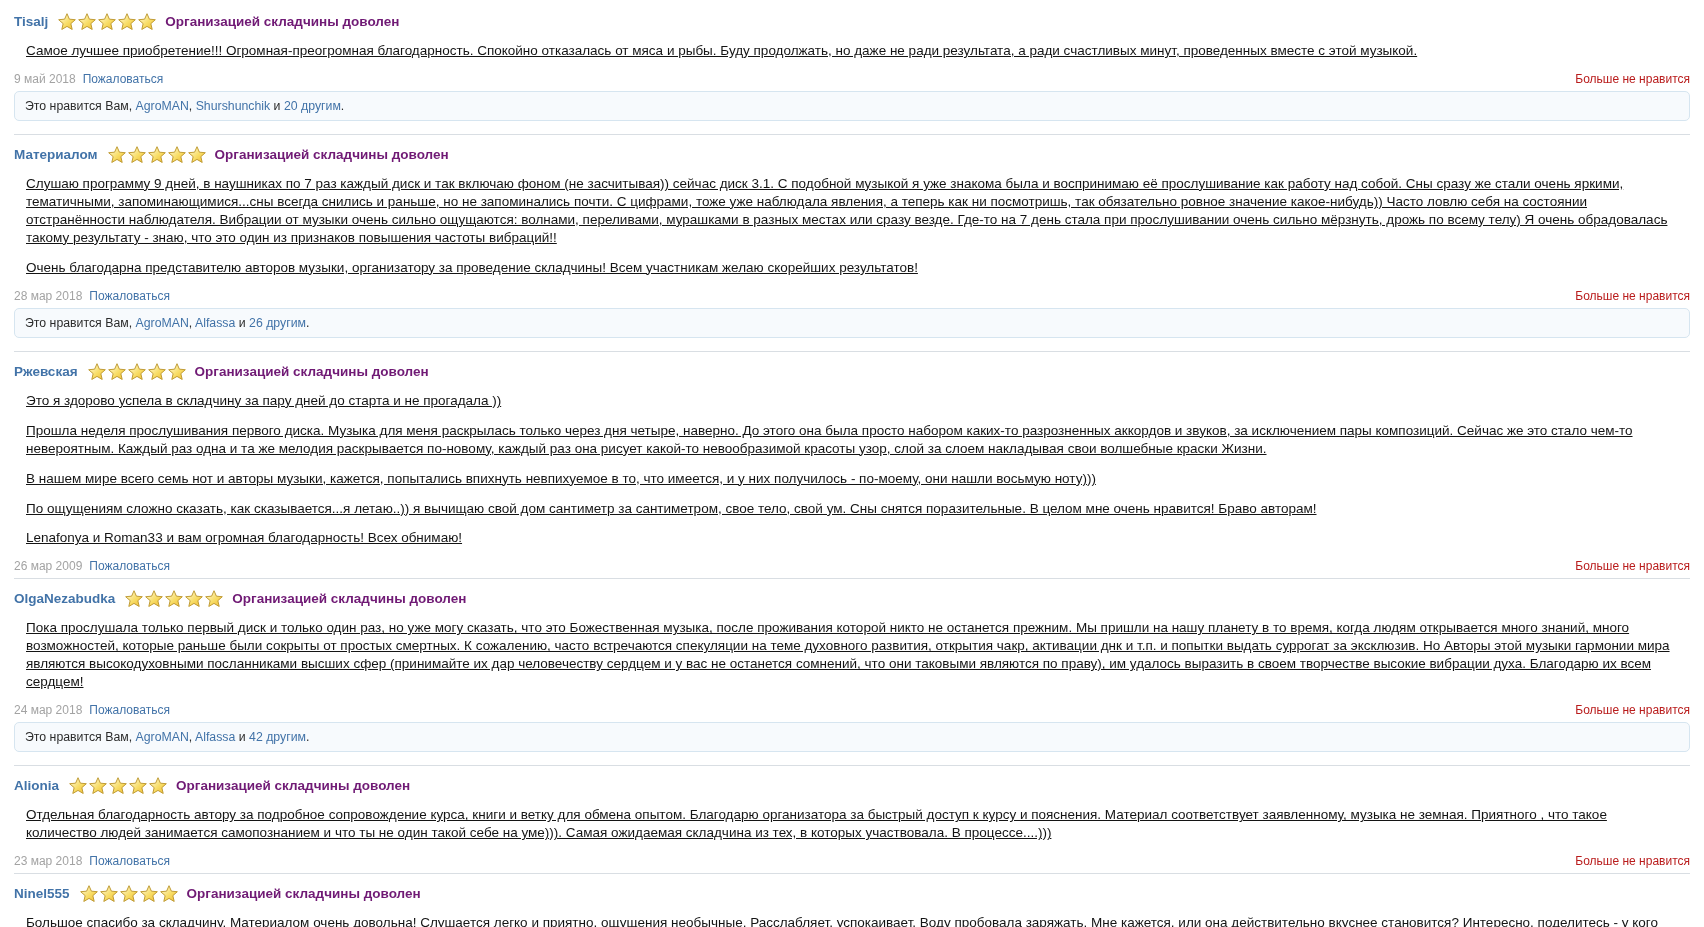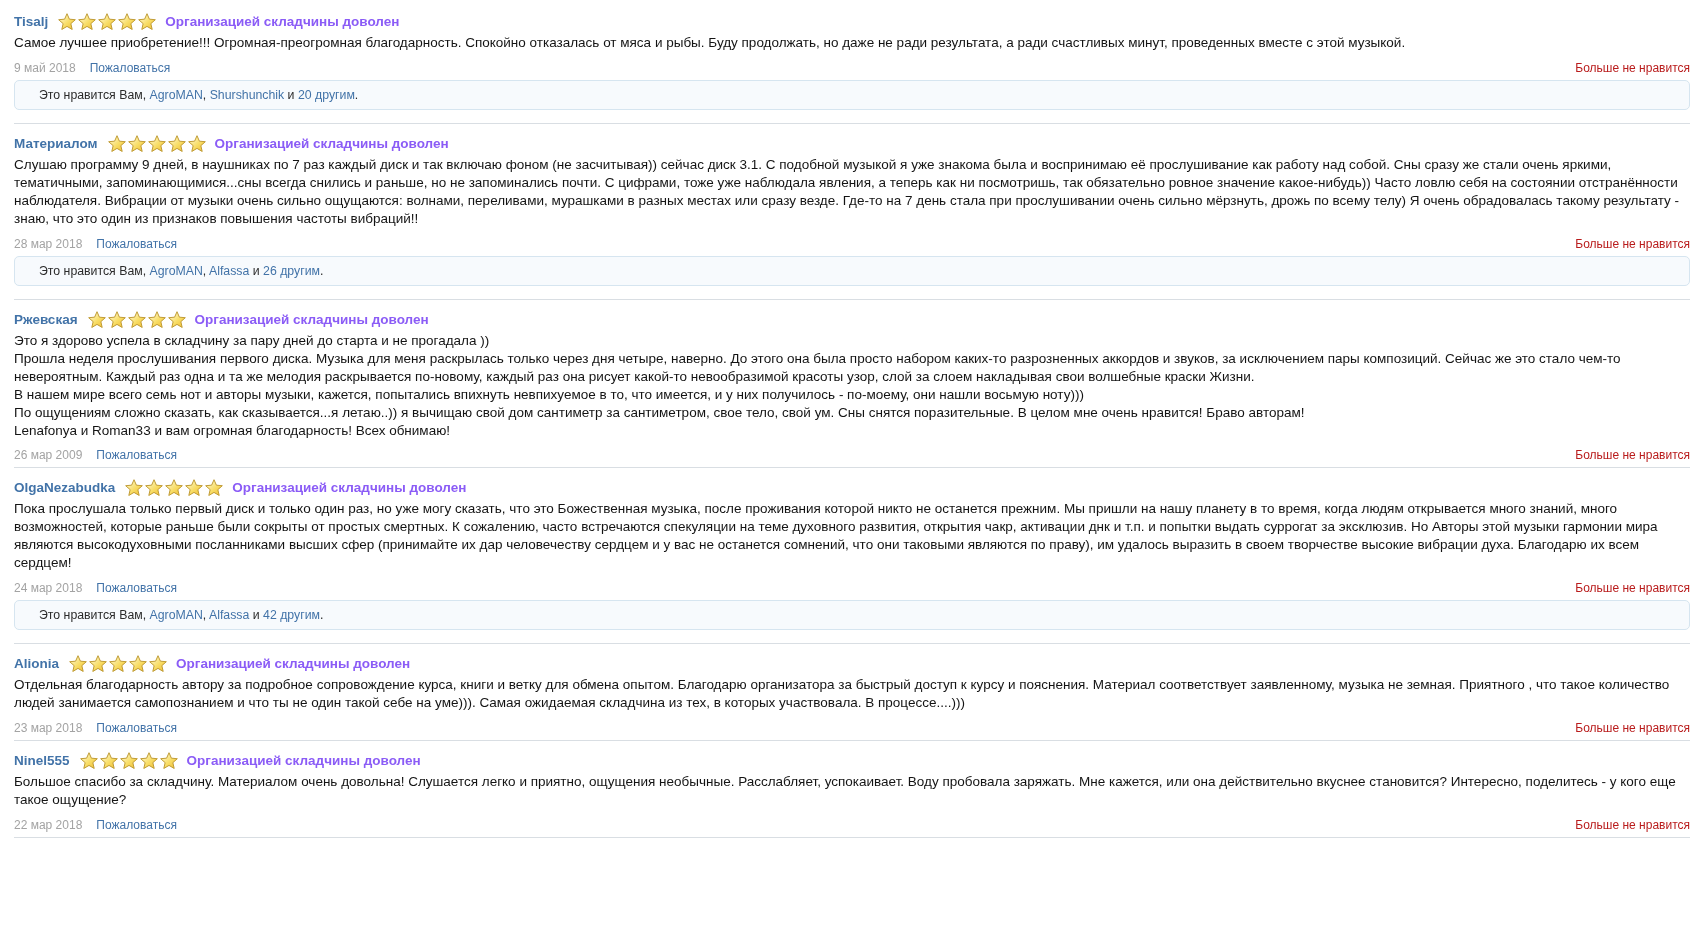--- a/index.html
+++ b/index.html
@@ -30,49 +30,49 @@
     cursor: pointer;
   }
   .stars {
     display: inline-flex;
     align-items: center;
     gap: 2px;
     margin: 0 9px 0 10px;
   }
   .star-svg { display: block; }
   .verdict {
-    color: #8b5cf6;
+    color: #701a75;
     font-weight: bold;
   }
   .review-body { line-height: 1.33; }
-  .para { margin: 0; }
+  .para { margin: 12px; text-decoration: underline; }
   .review-meta {
     display: flex;
     align-items: baseline;
     margin: 9px 0 5px 0;
     font-size: 12px;
   }
   .date { color: #a3a3a3; }
   .report-link {
     color: #4273a8;
     text-decoration: none;
-    margin-left: 14px;
+    margin-left: 7px;
     cursor: pointer;
   }
   .meta-spacer { flex: 1; }
   .unlike-link {
     color: #b91c1c;
     text-decoration: none;
     cursor: pointer;
   }
   .likes-bar {
     border: 1px solid #d6e5f0;
     background: #f7fafd;
     border-radius: 5px;
-    padding: 7px 24px;
+    padding: 7px 10px;
     font-size: 12.3px;
     color: #2b2b2b;
     margin: 0 0 13px 0;
   }
   .likes-bar a {
     color: #4273a8;
     text-decoration: none;
     cursor: pointer;
   }
   #svg-defs { position: absolute; width: 0; height: 0; }
@@ -152,20 +152,21 @@
             <polygon points="10,0.8 12.7,6.9 19.3,7.5 14.3,11.9 15.8,18.4 10,15 4.2,18.4 5.7,11.9 0.7,7.5 7.3,6.9" fill="url(#starGrad)" stroke="#bf9a33" stroke-width="1.1" stroke-linejoin="round"></polygon>
           </svg>
           <svg class="star-svg" width="18" height="17" viewBox="0 0 20 19">
             <polygon points="10,0.8 12.7,6.9 19.3,7.5 14.3,11.9 15.8,18.4 10,15 4.2,18.4 5.7,11.9 0.7,7.5 7.3,6.9" fill="url(#starGrad)" stroke="#bf9a33" stroke-width="1.1" stroke-linejoin="round"></polygon>
           </svg>
         </span>
       <span class="verdict">Организацией складчины доволен</span>
     </div>
     <div class="review-body">
         <div class="para">Слушаю программу 9 дней, в наушниках по 7 раз каждый диск и так включаю фоном (не засчитывая)) сейчас диск 3.1. С подобной музыкой я уже знакома была и воспринимаю её прослушивание как работу над собой. Сны сразу же стали очень яркими, тематичными, запоминающимися...сны всегда снились и раньше, но не запоминались почти. С цифрами, тоже уже наблюдала явления, а теперь как ни посмотришь, так обязательно ровное значение какое-нибудь)) Часто ловлю себя на состоянии отстранённости наблюдателя. Вибрации от музыки очень сильно ощущаются: волнами, переливами, мурашками в разных местах или сразу везде. Где-то на 7 день стала при прослушивании очень сильно мёрзнуть, дрожь по всему телу) Я очень обрадовалась такому результату - знаю, что это один из признаков повышения частоты вибраций!!</div>
+        <div class="para">Очень благодарна представителю авторов музыки, организатору за проведение складчины! Всем участникам желаю скорейших результатов!</div>
       </div>
     <div class="review-meta">
       <span class="date">28 мар 2018</span>
       <a class="report-link">Пожаловаться</a>
       <span class="meta-spacer"></span>
       <a class="unlike-link">Больше не нравится</a>
     </div>
     <div class="likes-bar">
       <span>Это нравится Вам,</span>
       <a>AgroMAN</a><span>,</span>

